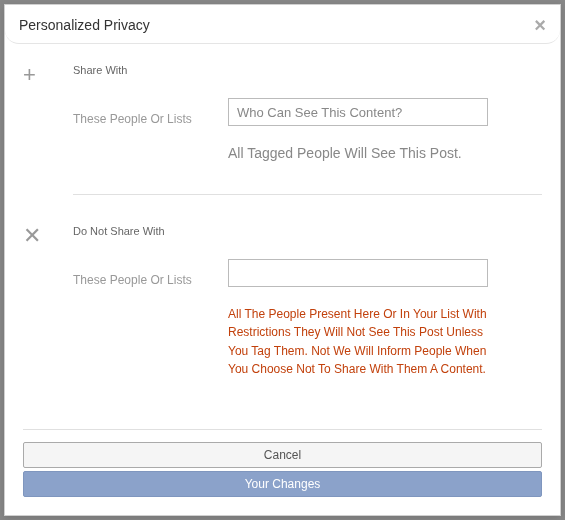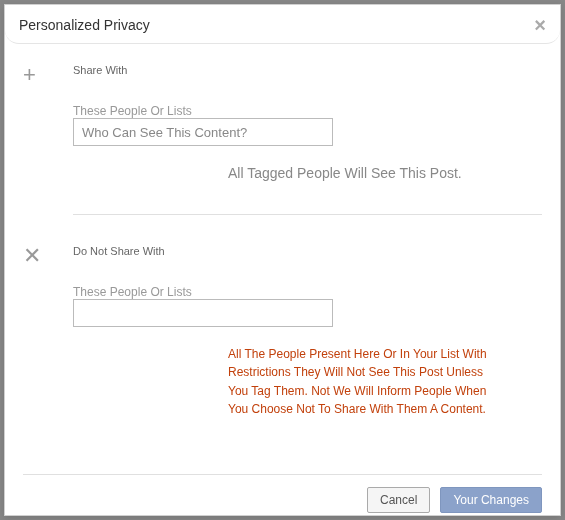--- a/index.html
+++ b/index.html
@@ -63,22 +63,21 @@
       flex: 1;
     }
     .section-title {
       font-size: 11px;
       color: #666;
       margin-bottom: 22px;
       font-weight: normal;
     }
     .row {
       display: flex;
-      align-items: flex-start;
-      flex-direction: column;
+      align-items: flex-end;
     }
     .row-label {
       width: 155px;
       font-size: 12px;
       color: #999;
       padding-top: 6px;
       flex-shrink: 0;
     }
     .row-field {
       flex: 1;
@@ -113,24 +112,25 @@
       border: none;
       border-top: 1px solid #e0e0e0;
       margin: 30px 0 30px 50px;
     }
     .bottom-hr {
       border: none;
       border-top: 1px solid #e0e0e0;
       margin: 0 18px;
     }
     .dialog-footer {
-      padding: 12px 18px 2px 18px;
+      padding: 12px 18px 18px 18px;
       display: flex;
       justify-content: flex-end;
-      gap: 10px;
+      gap: 3px;
+      flex-direction: column;
     }
     .btn {
       padding: 5px 12px;
       font-size: 12px;
       font-family: inherit;
       border: 1px solid #aaa;
       cursor: pointer;
       border-radius: 2px;
     }
     .btn-cancel {

